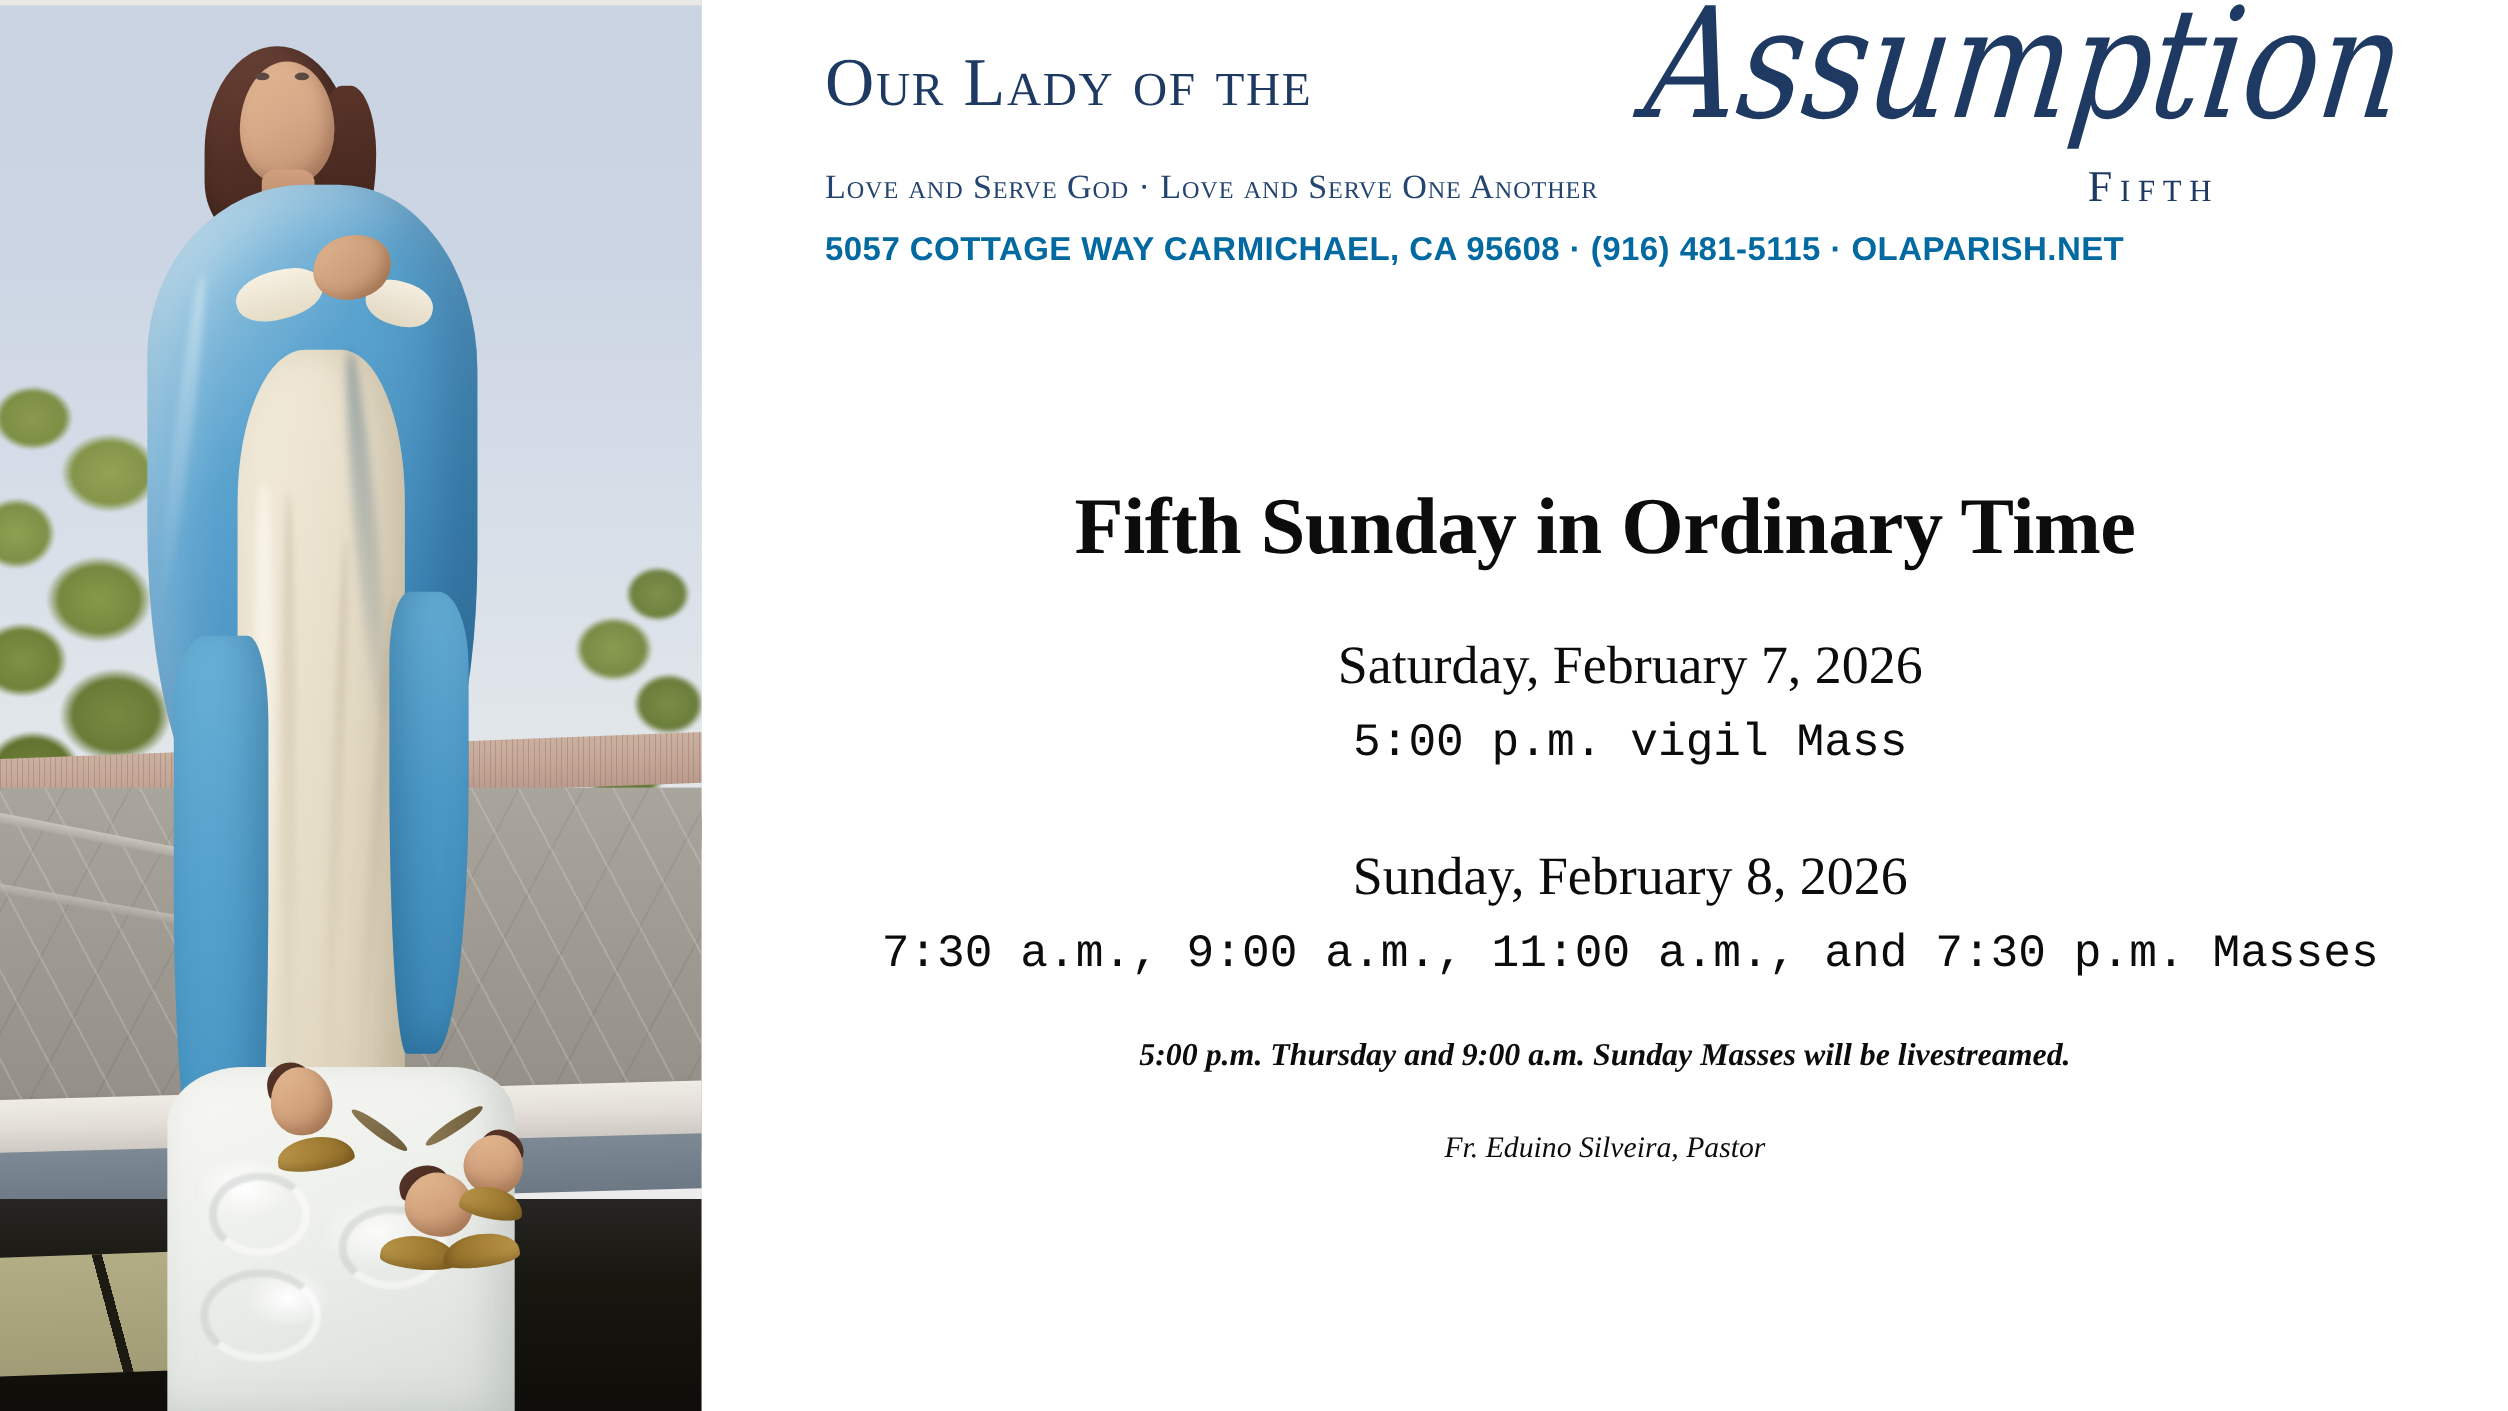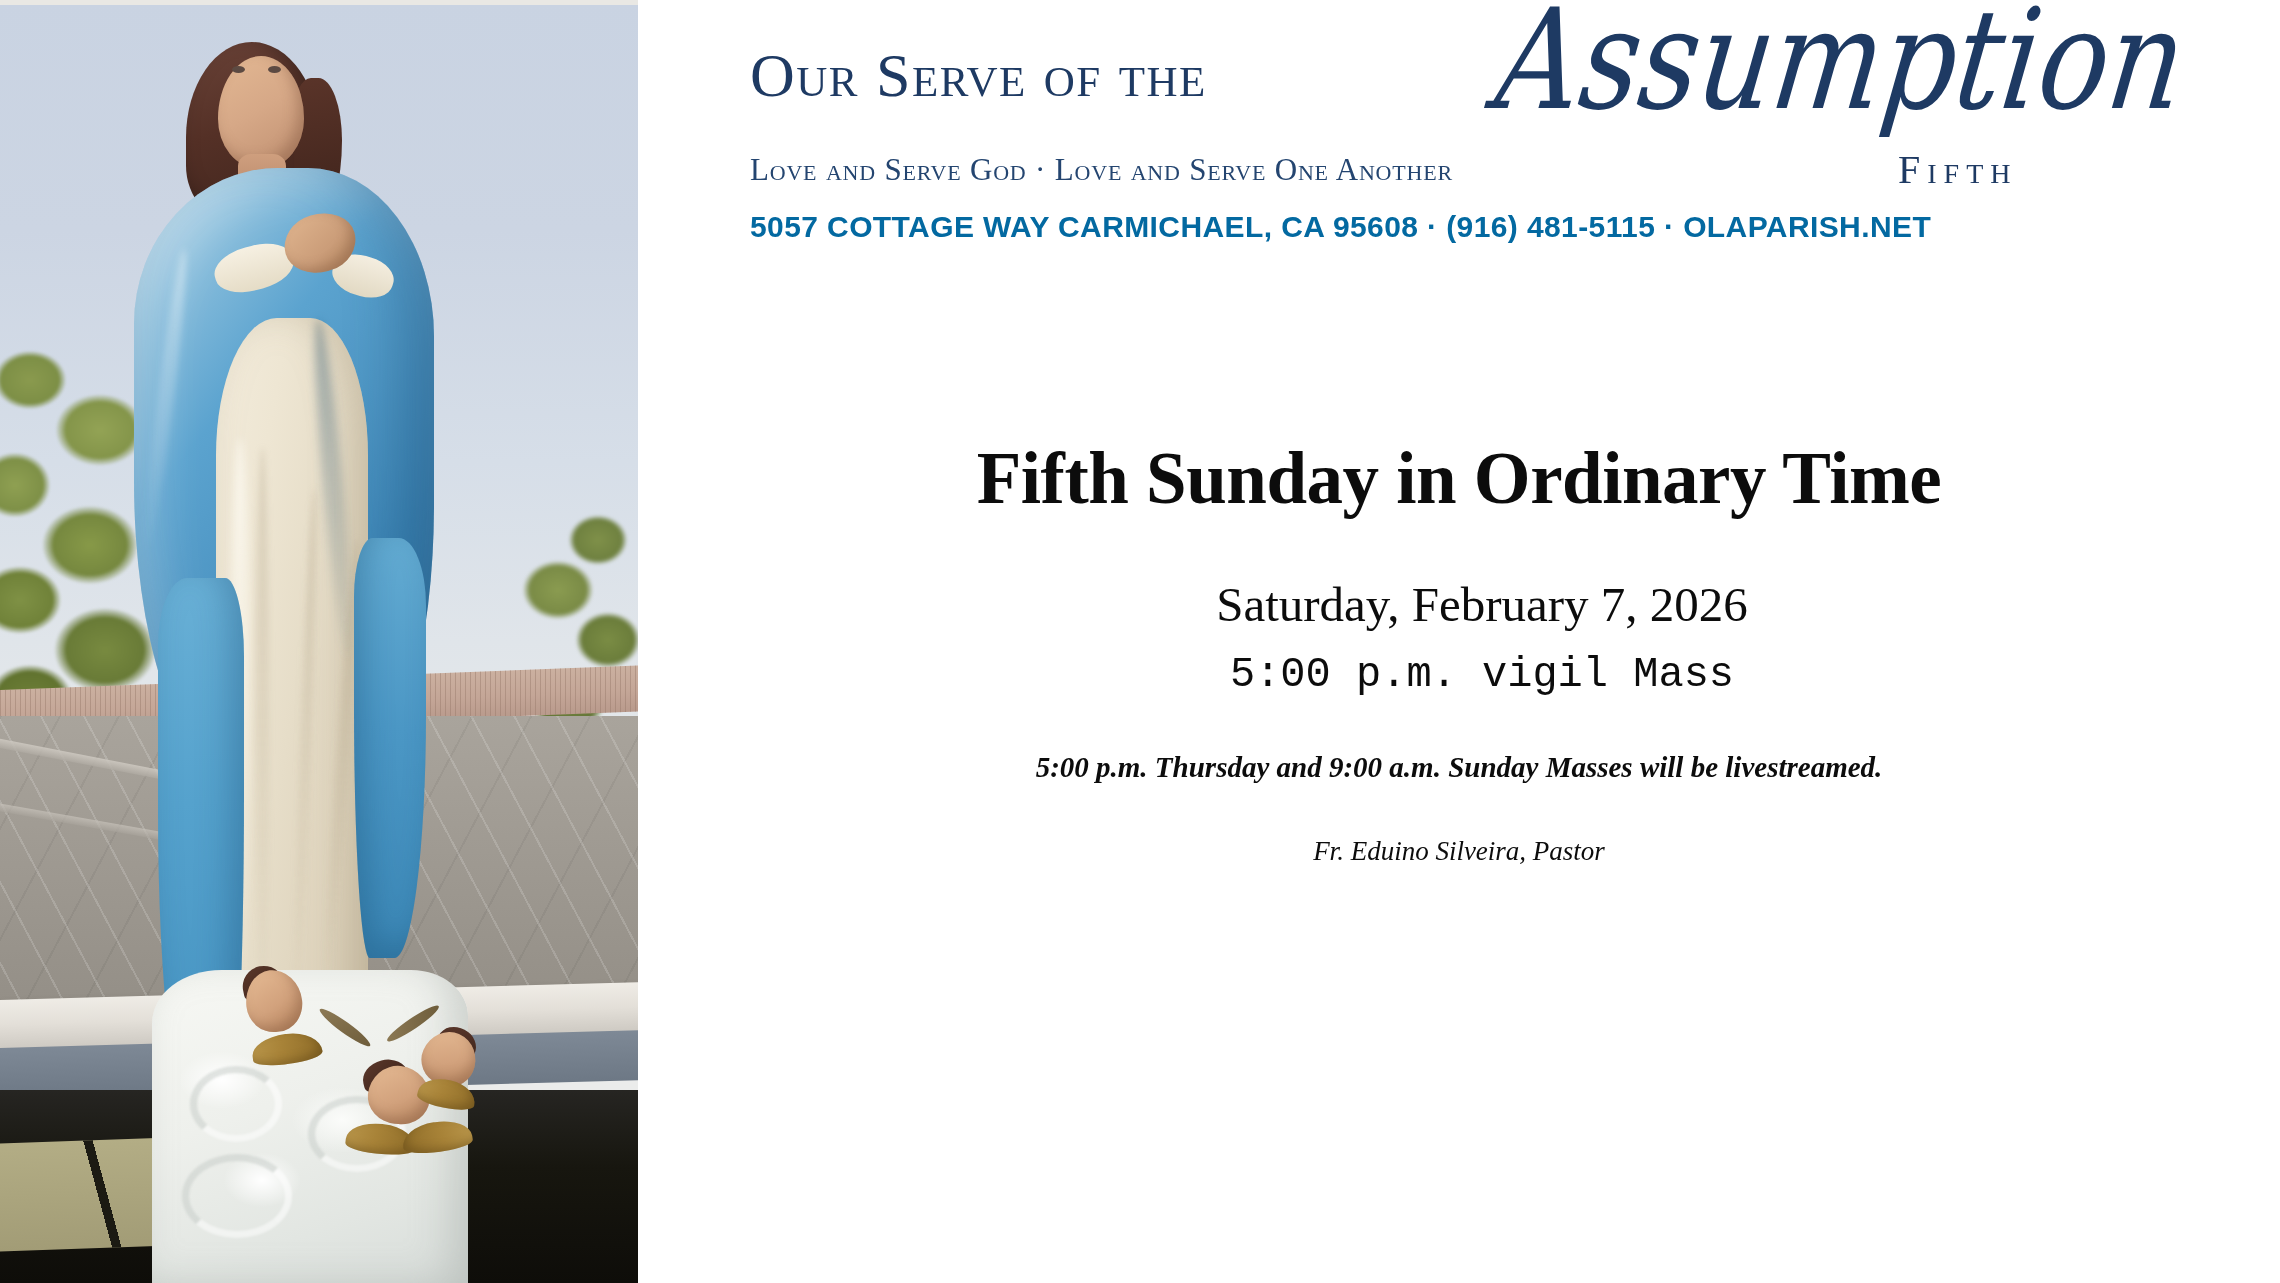--- a/index.html
+++ b/index.html
@@ -621,36 +621,40 @@
       <div class="cherub-hair ch3-hair"></div>
       <div class="cherub-head ch3-head"></div>
       <div class="wing ch3-wing"></div>
     </div>
   </div>
 
   <div class="content">
 
     <div class="masthead">
       <div class="logo-line1">
-        <div class="logo-ourlady">Our Serve of the</div>
+        <div class="logo-ourlady">Our Lady of the</div>
         <div class="logo-assumption">Assumption</div>
       </div>
       <div class="logo-tagline">Love and Serve God · Love and Serve One Another</div>
       <div class="logo-parish">Fifth</div>
       <div class="logo-address">5057 COTTAGE WAY  CARMICHAEL, CA 95608 · (916) 481-5115 · OLAPARISH.NET</div>
     </div>
 
     <div class="body-block">
       <h1 class="feast-title">Fifth Sunday in Ordinary Time</h1>
 
       <div class="mass-group">
         <p class="mass-date">Saturday, February 7, 2026</p>
         <p class="mass-times">5:00 p.m. vigil Mass</p>
       </div>
 
+      <div class="mass-group second">
+        <p class="mass-date">Sunday, February 8, 2026</p>
+        <p class="mass-times">7:30 a.m., 9:00 a.m., 11:00 a.m., and 7:30 p.m. Masses</p>
+      </div>
 
       <p class="livestream-note">5:00 p.m. Thursday and 9:00 a.m. Sunday Masses will be livestreamed.</p>
 
       <p class="pastor-line">Fr. Eduino Silveira, Pastor</p>
     </div>
 
   </div>
 </div>
 
 </body></html>

